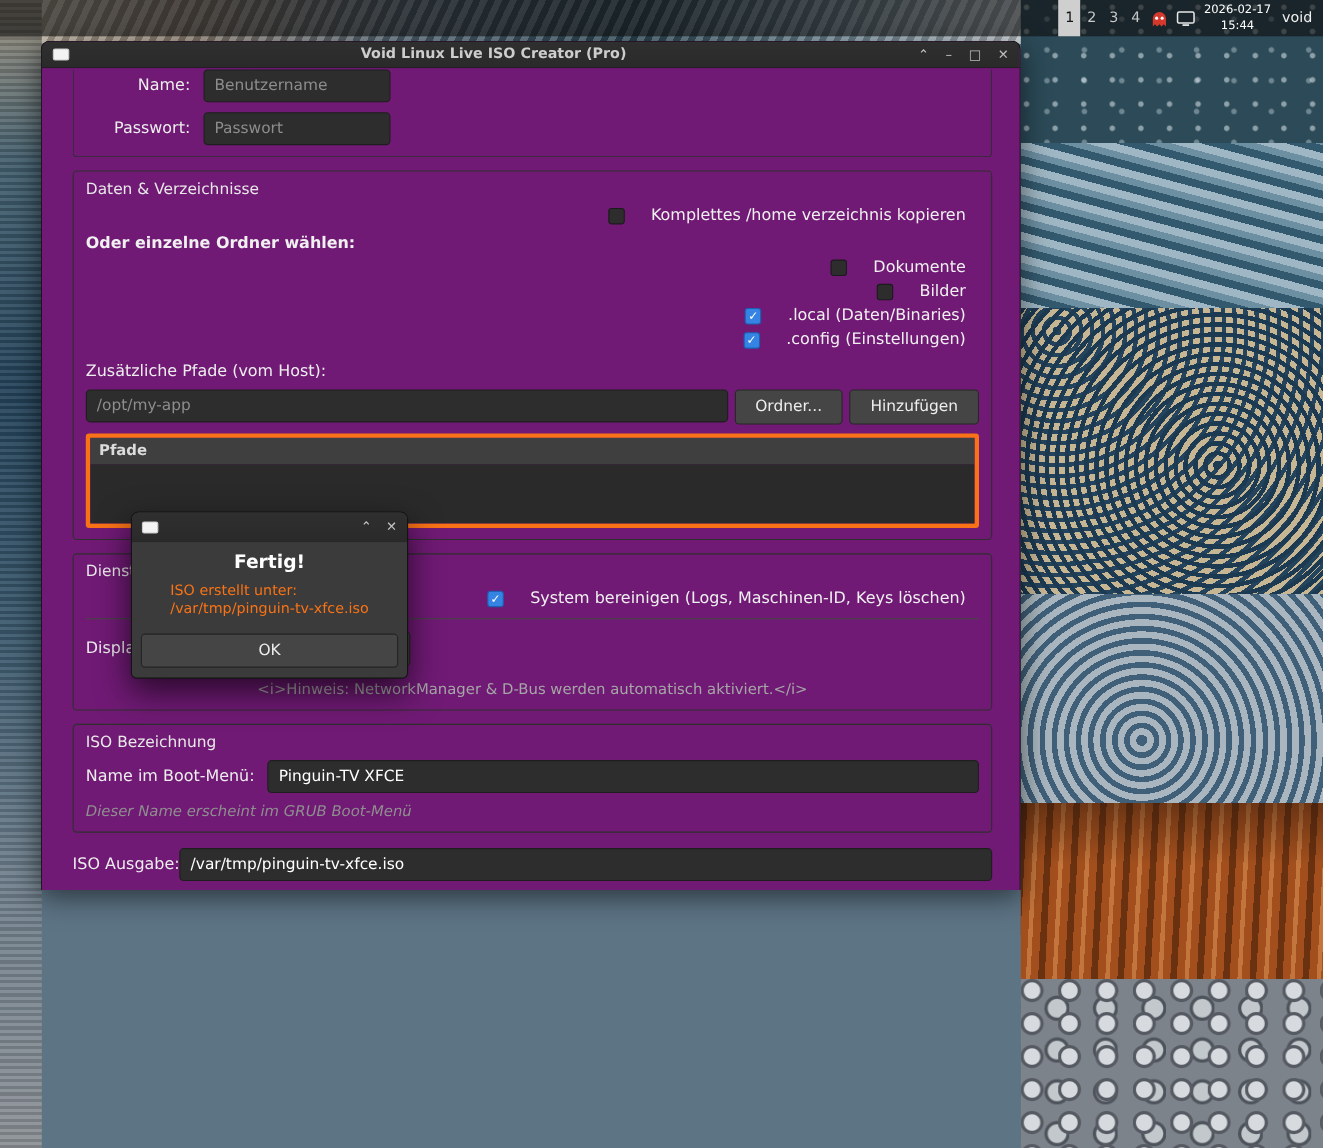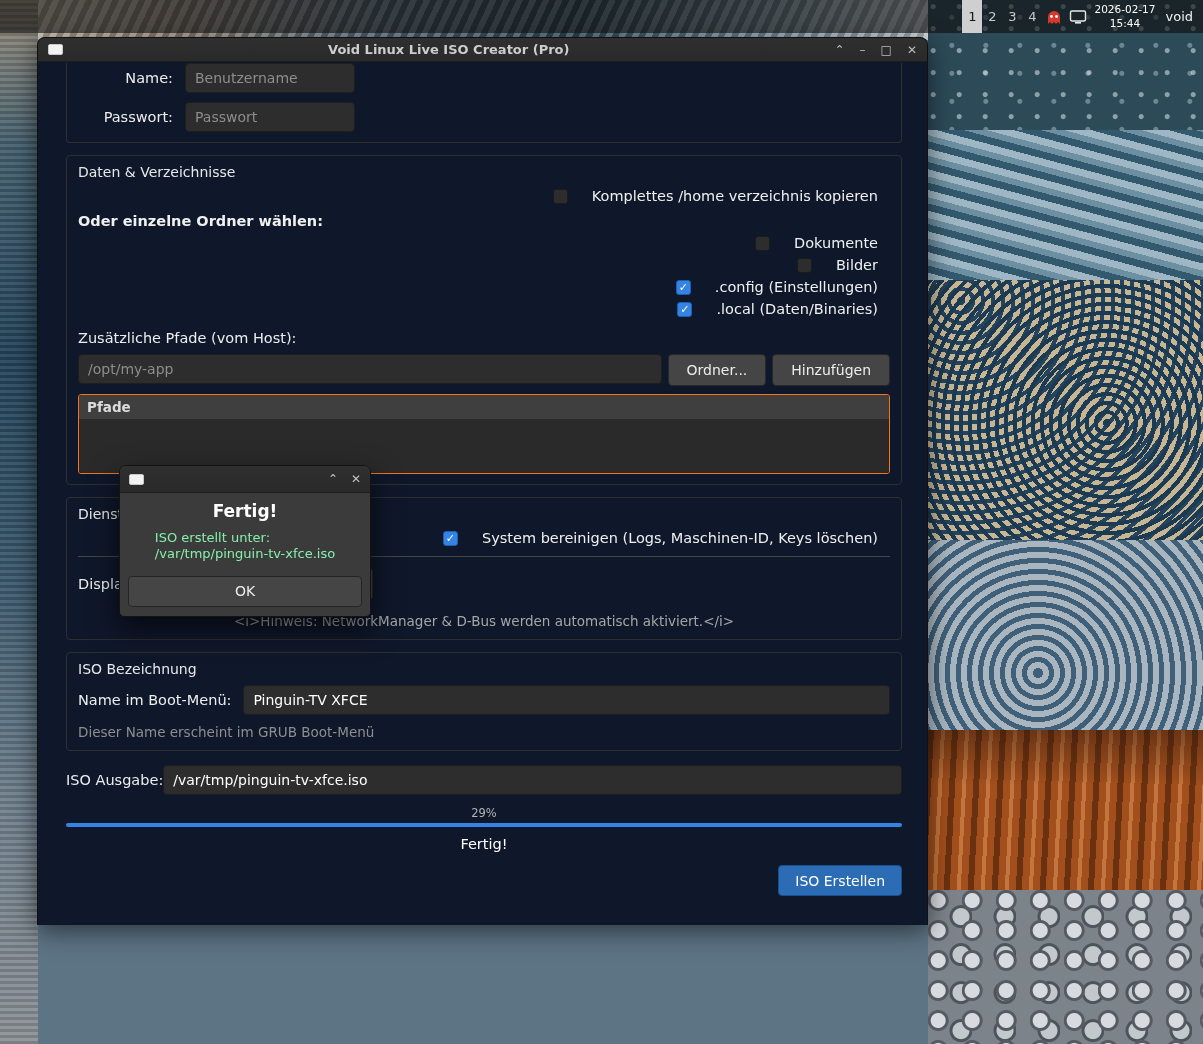--- a/index.html
+++ b/index.html
@@ -45,22 +45,22 @@
     background:rgba(14,14,14,.62); display:flex; justify-content:flex-end; align-items:center; color:#e8e8e8; }
   .panel-right { display:flex; align-items:center; height:100%; }
   .ws { width:20px; height:100%; display:flex; align-items:center; justify-content:center;
         font-size:13px; color:#c9c9c9; cursor:default; }
   .ws.active { background:#cfcfcf; color:#161616; }
   .tray-icon { display:flex; align-items:center; justify-content:center; width:24px; height:100%; }
   .clock { text-align:center; font-size:10.5px; line-height:1.3; color:#fff; margin:0 6px 0 4px; }
   .host { font-size:13px; color:#f0f0f0; margin:0 10px 0 4px; }
 
   
-  .window { position:absolute; left:37px; top:37px; width:891px; height:888px; z-index:2;
-    background:#0f172a; border:1px solid #101010; border-bottom:none;
+  .window { position:absolute; left:37px; top:37px; width:891px; height:772px; z-index:2;
+    background:#701a75; border:1px solid #101010; border-bottom:none;
     border-radius:8px 8px 0 0; box-shadow:0 6px 26px rgba(0,0,0,.55); }
   .titlebar { height:24px; display:flex; align-items:center; gap:8px; padding:0 10px;
     background:linear-gradient(#2f2f2f,#2a2a2a); border-bottom:1px solid #1e1e1e; border-radius:7px 7px 0 0; }
   .win-icon { width:15px; height:11px; background:#f3f3f3; border:1px solid #c9c9c9; border-radius:2px; flex:none; }
   .win-title { flex:1; text-align:center; font-size:13px; font-weight:bold; color:#cdcdcd;
     white-space:nowrap; overflow:hidden; }
   .win-controls { display:flex; gap:15px; color:#bdbdbd; font-size:12px; }
   .win-controls span { cursor:default; line-height:1; }
 
   .content { position:absolute; top:25px; bottom:0; left:0; right:0; overflow:hidden; padding:0 25px 0 28px; }
@@ -86,33 +86,33 @@
   .cb.checked { background:#3584e4; border-color:#1a5fb4; }
   .cb.checked::after { content:"✓"; color:#fff; font-size:11px; line-height:1; }
 
   .bold-lbl { font-weight:bold; font-size:14.5px; color:#f0f0f0; margin:9px 0 4px; }
   .sub-lbl { font-size:14.5px; color:#ededed; margin-top:13px; }
 
   .path-row { display:flex; gap:6px; margin-top:8px; }
   .btn { height:32px; background:#454545; border:1px solid #272727; border-radius:4px;
     color:#ededed; font-size:14px; padding:0 18px; font-family:"DejaVu Sans",sans-serif; cursor:default; }
 
-  .ptable { margin-top:8px; border:1px solid #f97316; border-radius:3px; overflow:hidden; }
+  .ptable { margin-top:8px; border:4px solid #f97316; border-radius:3px; overflow:hidden; }
   .ptable-header { background:#3f3f3f; color:#dcdcdc; font-weight:bold; font-size:13.5px; padding:4px 8px; }
   .ptable-body { height:54px; background:#2a2a2a; }
 
   .sep { border-top:1px solid #454545; margin-top:10px; }
 
   .select { display:flex; align-items:center; gap:10px; height:32px; background:#454545;
     border:1px solid #272727; border-radius:4px; padding:0 11px; color:#ededed; font-size:14px; cursor:default; }
   .arrow-down { width:0; height:0; border-left:4px solid transparent; border-right:4px solid transparent;
     border-top:5px solid #cfcfcf; }
 
   .hint-center { text-align:center; color:#a6a6a6; font-size:13.5px; margin-top:13px; }
-  .hint-italic { color:#8f8f8f; font-size:13.5px; margin-top:9px; }
+  .hint-italic { font-style:italic; color:#8f8f8f; font-size:13.5px; margin-top:9px; }
 
   .out-row { display:flex; align-items:center; margin-top:14px; }
 
   .progress-label { text-align:center; color:#b3b3b3; font-size:11.5px; margin-top:11px; }
   .progress-track { height:4px; background:#262626; border-radius:2px; margin-top:3px; }
   .progress-fill { height:100%; background:#3584e4; border-radius:2px; }
   .status-line { text-align:center; color:#fff; font-size:14.5px; margin-top:9px; }
 
   .btn-row { display:flex; justify-content:flex-end; margin-top:13px; }
   .btn.suggested { background:#2c6cb4; border-color:#1a4f8f; color:#fff; padding:0 16px; height:31px; }
@@ -120,21 +120,21 @@
   
   .dialog { position:absolute; left:119px; top:465px; width:252px; z-index:20;
     background:#3b3b3b; border:1px solid #131313; border-radius:7px 7px 5px 5px;
     box-shadow:0 12px 30px rgba(0,0,0,.65); }
   .dlg-titlebar { height:27px; display:flex; align-items:center; gap:8px; padding:0 9px;
     background:linear-gradient(#2f2f2f,#2a2a2a); border-bottom:1px solid #1e1e1e; border-radius:6px 6px 0 0; }
   .dlg-spacer { flex:1; }
   .dlg-controls { display:flex; gap:13px; color:#c2c2c2; font-size:12px; }
   .dlg-body { padding:4px 8px 9px; }
   .dlg-title { text-align:center; font-weight:bold; font-size:17px; color:#fff; margin:4px 0 9px; }
-  .dlg-msg { width:fit-content; margin:0 auto; text-align:left; color:#86efac; font-size:13px; line-height:1.25; }
+  .dlg-msg { width:fit-content; margin:0 auto; text-align:left; color:#f97316; font-size:13px; line-height:1.25; }
   .dlg-ok { display:block; width:100%; margin-top:13px; height:31px; background:#454545;
     border:1px solid #242424; border-radius:4px; color:#ededed; font-size:14px;
     font-family:"DejaVu Sans",sans-serif; cursor:default; }
 
   svg { display:block; }
 </style>
 </head>
 <body>
 
 <div id="wallpaper">
@@ -213,25 +213,25 @@
       <div class="cb-row indent">
         <span class="cb"></span>
         <span>Dokumente</span>
       </div>
       <div class="cb-row indent">
         <span class="cb"></span>
         <span>Bilder</span>
       </div>
       <div class="cb-row indent">
         <span class="cb checked"></span>
-        <span>.config (Einstellungen)</span>
+        <span>.local (Daten/Binaries)</span>
       </div>
       <div class="cb-row indent">
         <span class="cb checked"></span>
-        <span>.local (Daten/Binaries)</span>
+        <span>.config (Einstellungen)</span>
       </div>
 
       <div class="sub-lbl">Zusätzliche Pfade (vom Host):</div>
 
       <div class="path-row">
         <input class="text flex1" placeholder="/opt/my-app" style="">
         <button class="btn">Ordner...</button>
         <button class="btn">Hinzufügen</button>
       </div>
 

